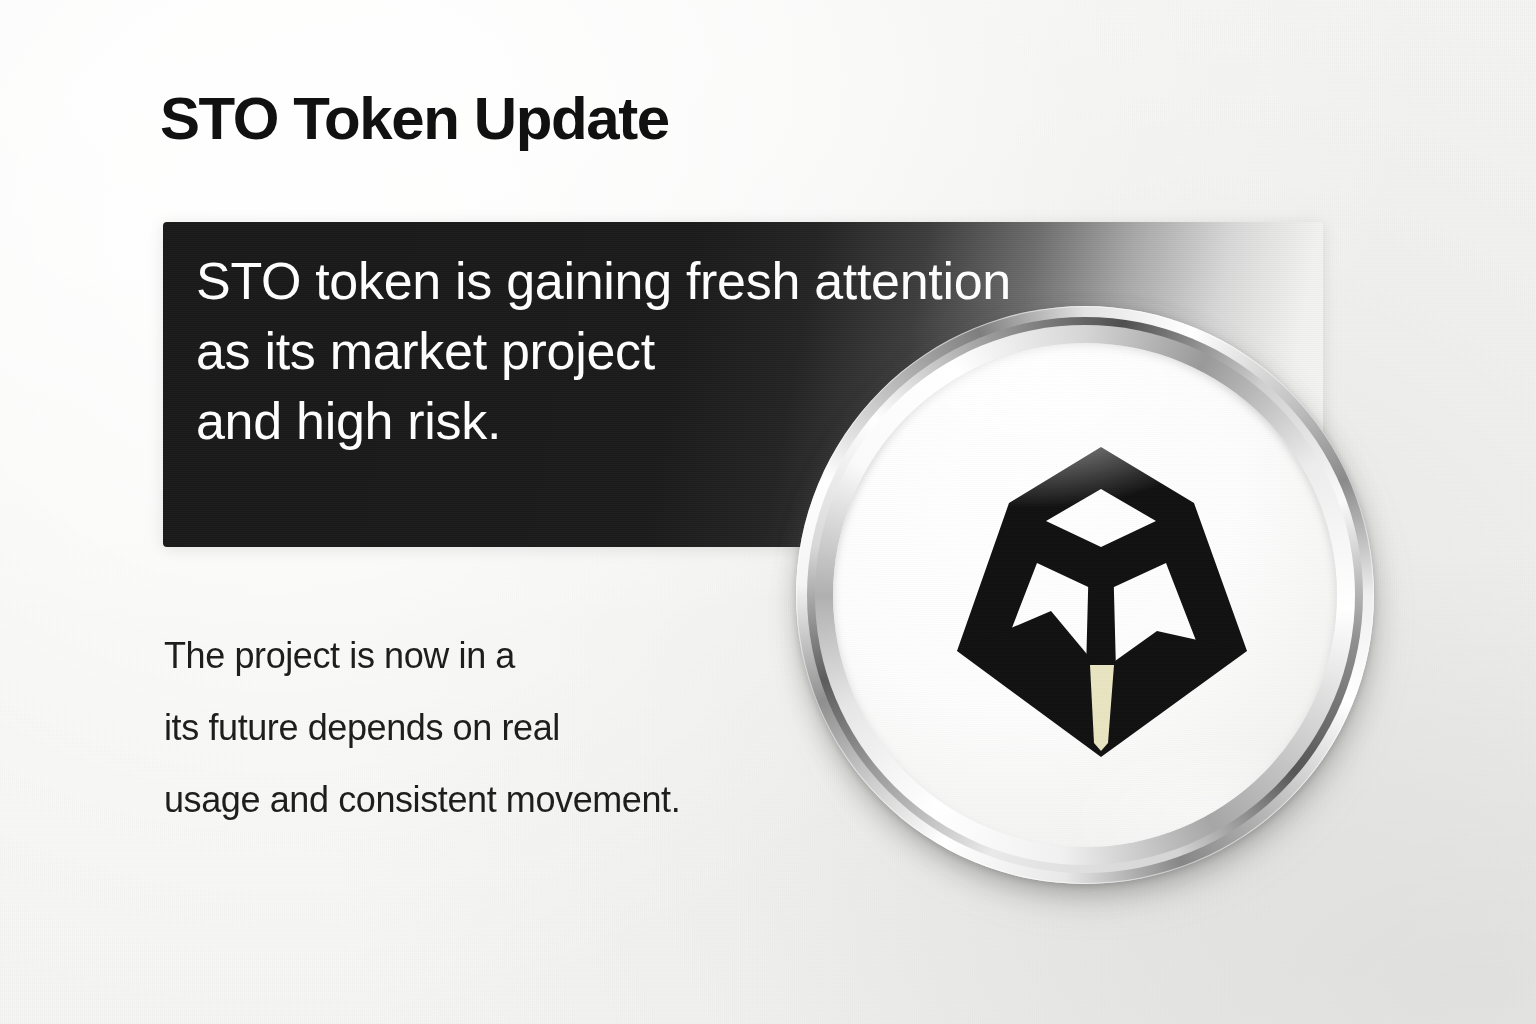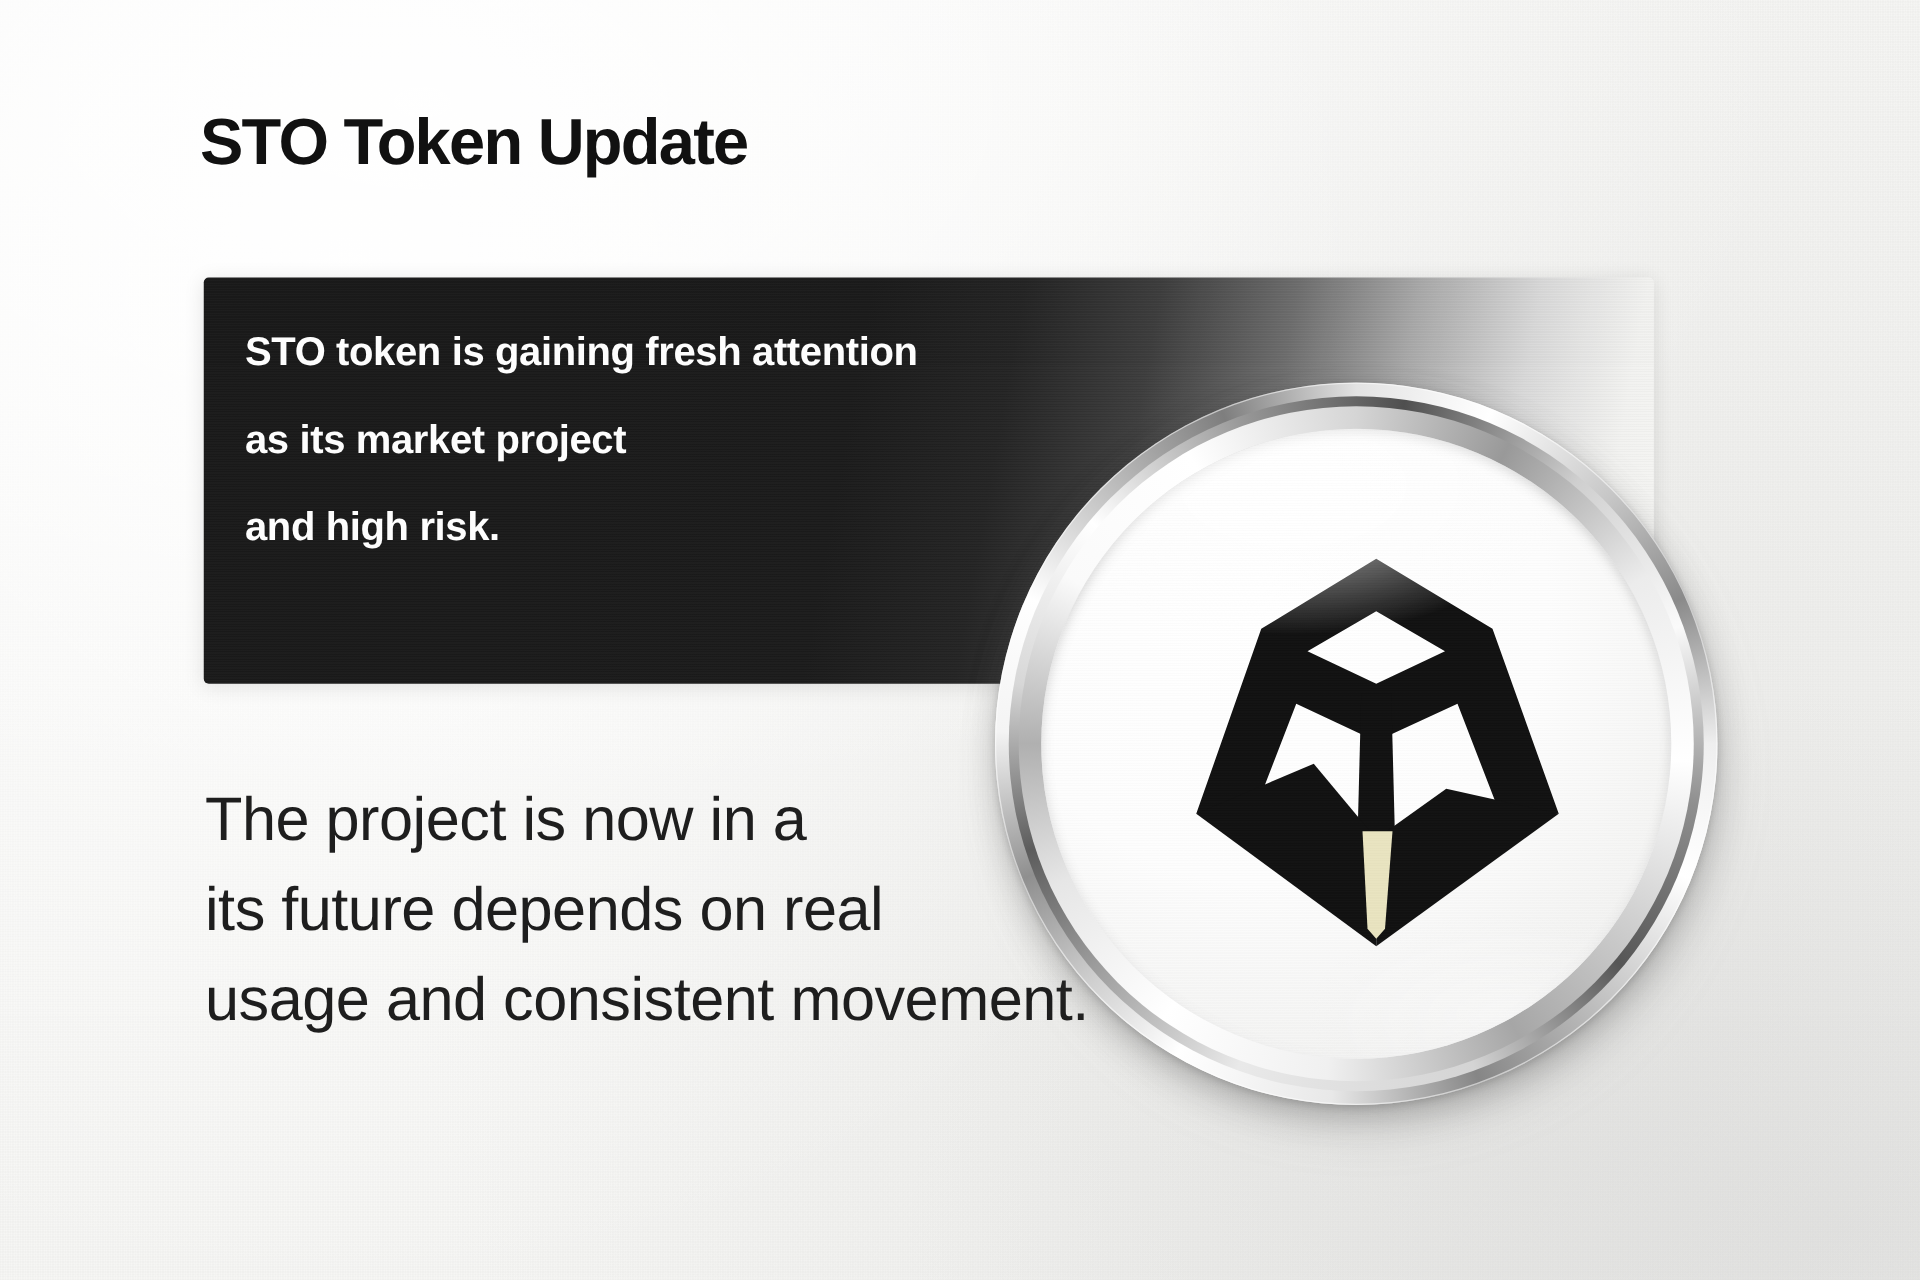--- a/index.html
+++ b/index.html
@@ -39,21 +39,21 @@
       radial-gradient(ellipse 120% 95% at 22% 8%, rgba(255,255,255,0.85) 0%, rgba(255,255,255,0) 60%),
       radial-gradient(ellipse 70% 60% at 96% 96%, rgba(190,190,190,0.28) 0%, rgba(190,190,190,0) 70%);
     pointer-events: none;
   }
 
   
   #title {
     position: absolute;
     left: 160px;
     top: 88px;
-    font-size: 52px;
+    font-size: 60px;
     font-weight: 700;
     letter-spacing: -1.4px;
     color: #111111;
     line-height: 1.02;
     white-space: nowrap;
     text-shadow: 0 1px 0 rgba(255,255,255,0.6);
   }
 
   
   #dark-band {
@@ -84,35 +84,35 @@
     background-image:
       repeating-linear-gradient(0deg, rgba(255,255,255,0.020) 0px, rgba(255,255,255,0.020) 1px, rgba(0,0,0,0.020) 1px, rgba(0,0,0,0.020) 2px);
     pointer-events: none;
   }
 
   #band-text {
     position: absolute;
     left: 196px;
     top: 246px;
     width: 820px;
-    font-size: 32px;
-    font-weight: 700;
+    font-size: 52px;
+    font-weight: 400;
     color: #fdfdfd;
     line-height: 70px;
     letter-spacing: -0.3px;
   }
   #band-text .line { display: block; white-space: nowrap; }
 
   
   #body-text {
     position: absolute;
     left: 164px;
     top: 620px;
     width: 760px;
-    font-size: 49px;
+    font-size: 36px;
     font-weight: 400;
     color: #1e1e1e;
     line-height: 72px;
     letter-spacing: -0.4px;
   }
   #body-text .line { display: block; white-space: nowrap; }
 
   
   #coin-wrap {
     position: absolute;

